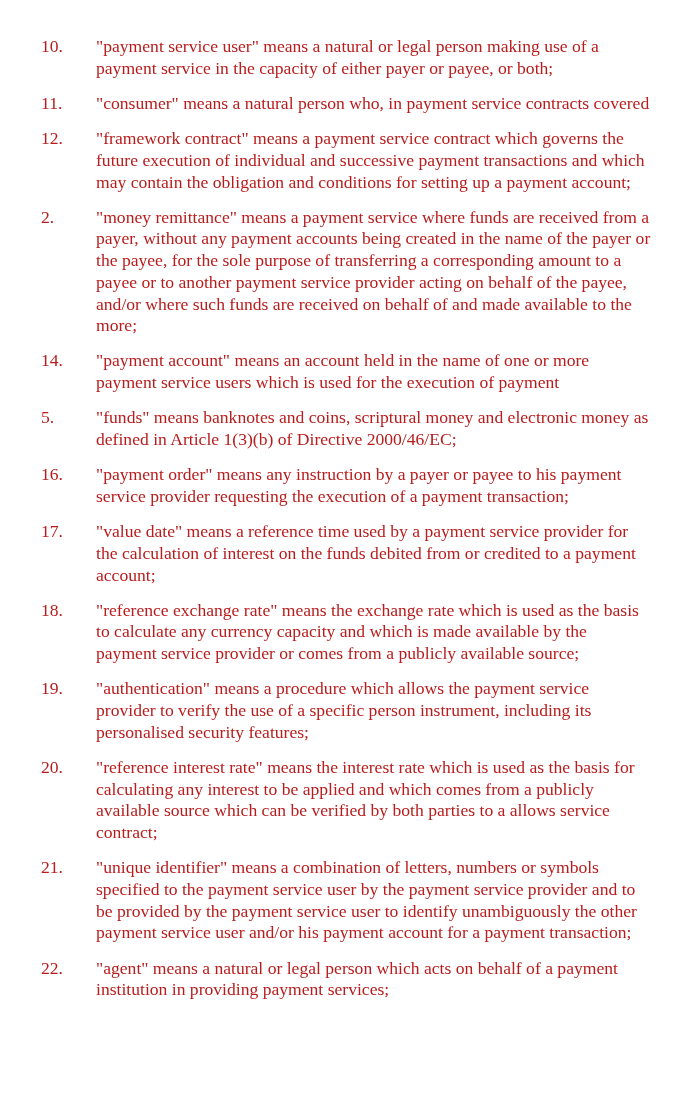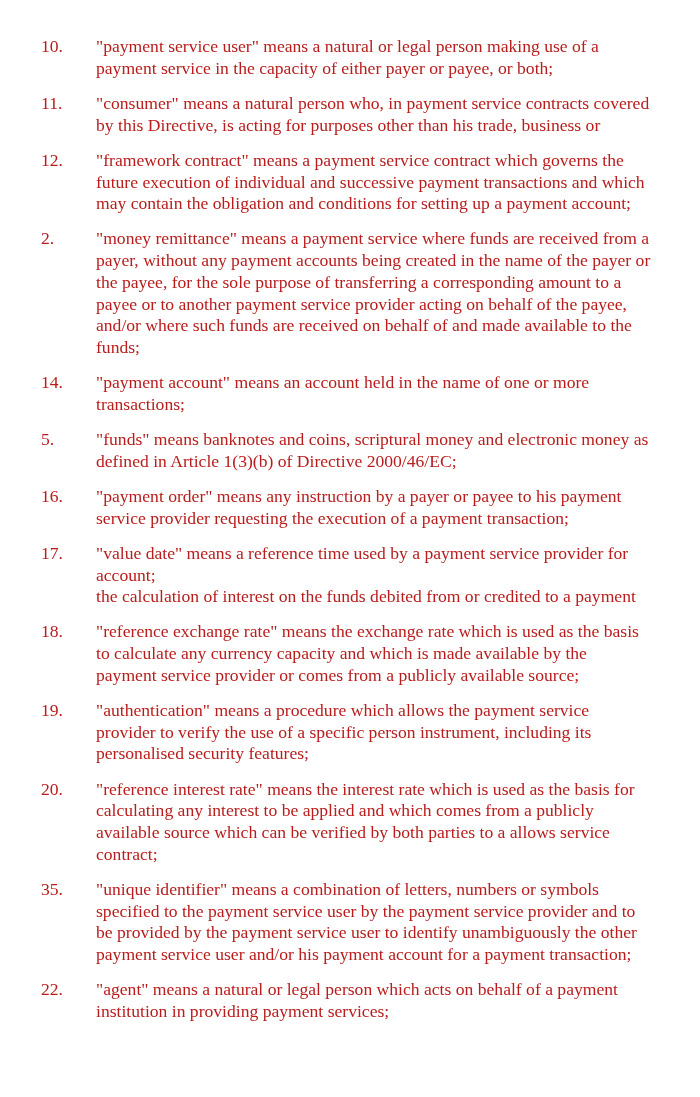--- a/index.html
+++ b/index.html
@@ -22,69 +22,68 @@
       <span class="num">10.</span>
       <div class="text">
         <span class="line">"payment service user" means a natural or legal person making use of a</span>
         <span class="line">payment service in the capacity of either payer or payee, or both;</span>
       </div>
     </div>
     <div class="item">
       <span class="num">11.</span>
       <div class="text">
         <span class="line">"consumer" means a natural person who, in payment service contracts covered</span>
-        <span class="line">by this Directive, is acting for purposes other than his trade, business or</span>
       </div>
     </div>
     <div class="item">
       <span class="num">12.</span>
       <div class="text">
         <span class="line">"framework contract" means a payment service contract which governs the</span>
         <span class="line">future execution of individual and successive payment transactions and which</span>
         <span class="line">may contain the obligation and conditions for setting up a payment account;</span>
       </div>
     </div>
     <div class="item">
       <span class="num">2.</span>
       <div class="text">
         <span class="line">"money remittance" means a payment service where funds are received from a</span>
         <span class="line">payer, without any payment accounts being created in the name of the payer or</span>
         <span class="line">the payee, for the sole purpose of transferring a corresponding amount to a</span>
         <span class="line">payee or to another payment service provider acting on behalf of the payee,</span>
         <span class="line">and/or where such funds are received on behalf of and made available to the</span>
-        <span class="line">funds;</span>
+        <span class="line">more;</span>
       </div>
     </div>
     <div class="item">
       <span class="num">14.</span>
       <div class="text">
         <span class="line">"payment account" means an account held in the name of one or more</span>
-        <span class="line">transactions;</span>
+        <span class="line">payment service users which is used for the execution of payment</span>
       </div>
     </div>
     <div class="item">
       <span class="num">5.</span>
       <div class="text">
         <span class="line">"funds" means banknotes and coins, scriptural money and electronic money as</span>
         <span class="line">defined in Article 1(3)(b) of Directive 2000/46/EC;</span>
       </div>
     </div>
     <div class="item">
       <span class="num">16.</span>
       <div class="text">
         <span class="line">"payment order" means any instruction by a payer or payee to his payment</span>
         <span class="line">service provider requesting the execution of a payment transaction;</span>
       </div>
     </div>
     <div class="item">
       <span class="num">17.</span>
       <div class="text">
         <span class="line">"value date" means a reference time used by a payment service provider for</span>
+        <span class="line">the calculation of interest on the funds debited from or credited to a payment</span>
         <span class="line">account;</span>
-        <span class="line">the calculation of interest on the funds debited from or credited to a payment</span>
       </div>
     </div>
     <div class="item">
       <span class="num">18.</span>
       <div class="text">
         <span class="line">"reference exchange rate" means the exchange rate which is used as the basis</span>
         <span class="line">to calculate any currency capacity and which is made available by the</span>
         <span class="line">payment service provider or comes from a publicly available source;</span>
       </div>
     </div>
@@ -99,21 +98,21 @@
     <div class="item">
       <span class="num">20.</span>
       <div class="text">
         <span class="line">"reference interest rate" means the interest rate which is used as the basis for</span>
         <span class="line">calculating any interest to be applied and which comes from a publicly</span>
         <span class="line">available source which can be verified by both parties to a allows service</span>
         <span class="line">contract;</span>
       </div>
     </div>
     <div class="item">
-      <span class="num">35.</span>
+      <span class="num">21.</span>
       <div class="text">
         <span class="line">"unique identifier" means a combination of letters, numbers or symbols</span>
         <span class="line">specified to the payment service user by the payment service provider and to</span>
         <span class="line">be provided by the payment service user to identify unambiguously the other</span>
         <span class="line">payment service user and/or his payment account for a payment transaction;</span>
       </div>
     </div>
     <div class="item">
       <span class="num">22.</span>
       <div class="text">

